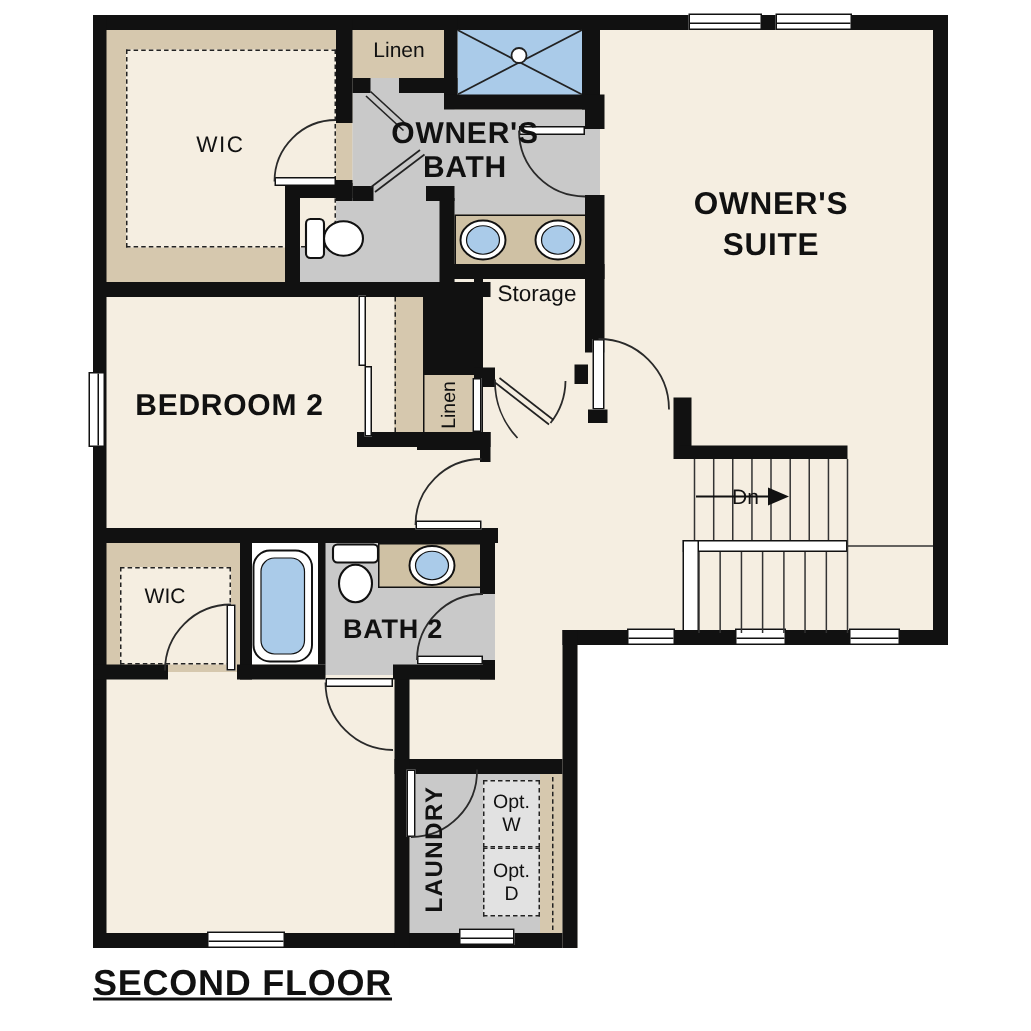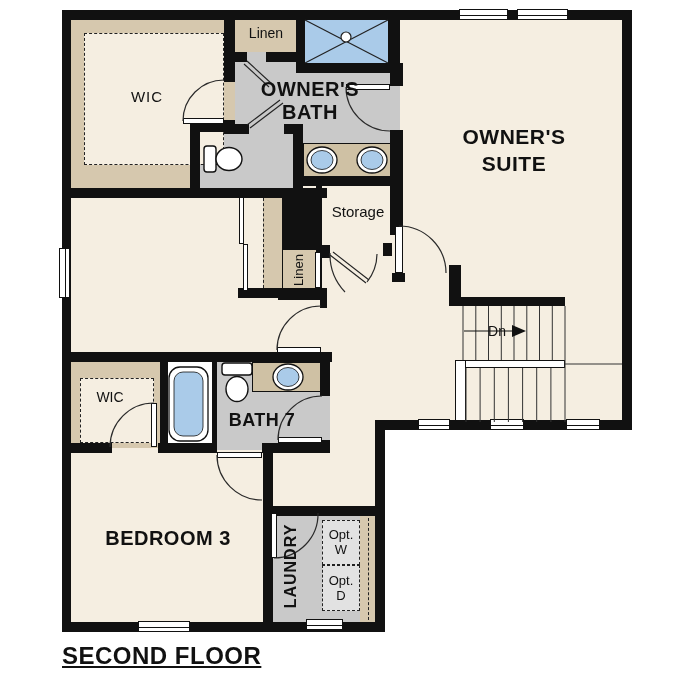--- a/index.html
+++ b/index.html
@@ -222,25 +222,25 @@
       <rect x="174" y="372" width="29" height="64" rx="9" fill="#aacbe9" stroke="#111" stroke-width="0.8"></rect>
     </g>
   </svg>
 
   <div class="lbl sm" style="left:147px;top:97px;letter-spacing:1px;">WIC</div>
   <div class="lbl sm2" style="left:266px;top:33px;">Linen</div>
   <div class="lbl big" style="left:310px;top:101px;">OWNER'S
 BATH</div>
   <div class="lbl big" style="left:514px;top:150px;font-size:21px;line-height:1.3;">OWNER'S
 SUITE</div>
-  <div class="lbl sm" style="left:358px;top:212px;text-align:center;">Storage</div>
+  <div class="lbl sm" style="left:358px;top:196px;text-align:center;">Storage</div>
   <div class="lbl sm3 rot" style="left:299px;top:270px;">Linen</div>
+  <div class="lbl big" style="left:153px;top:271px;">BEDROOM 2</div>
   <div class="lbl sm2" style="left:452px;top:331px;margin-left:45px;">Dn</div>
   <div class="lbl sm2" style="left:110px;top:397px;">WIC</div>
-  <div class="lbl med" style="left:262px;top:420px;">BATH 7</div>
-  <div class="lbl big" style="left:168px;top:538px;">BEDROOM 3</div>
+  <div class="lbl med" style="left:262px;top:420px;">BATH 2</div>
   <div class="lbl rot" style="left:291px;top:566px;font-weight:bold;font-size:16px;letter-spacing:1px;">LAUNDRY</div>
   <div class="lbl sm3" style="left:341px;top:542px;">Opt.
 W</div>
   <div class="lbl sm3" style="left:341px;top:588px;">Opt.
 D</div>
   <div class="title">SECOND FLOOR</div>
 </div>
 
 </body></html>

